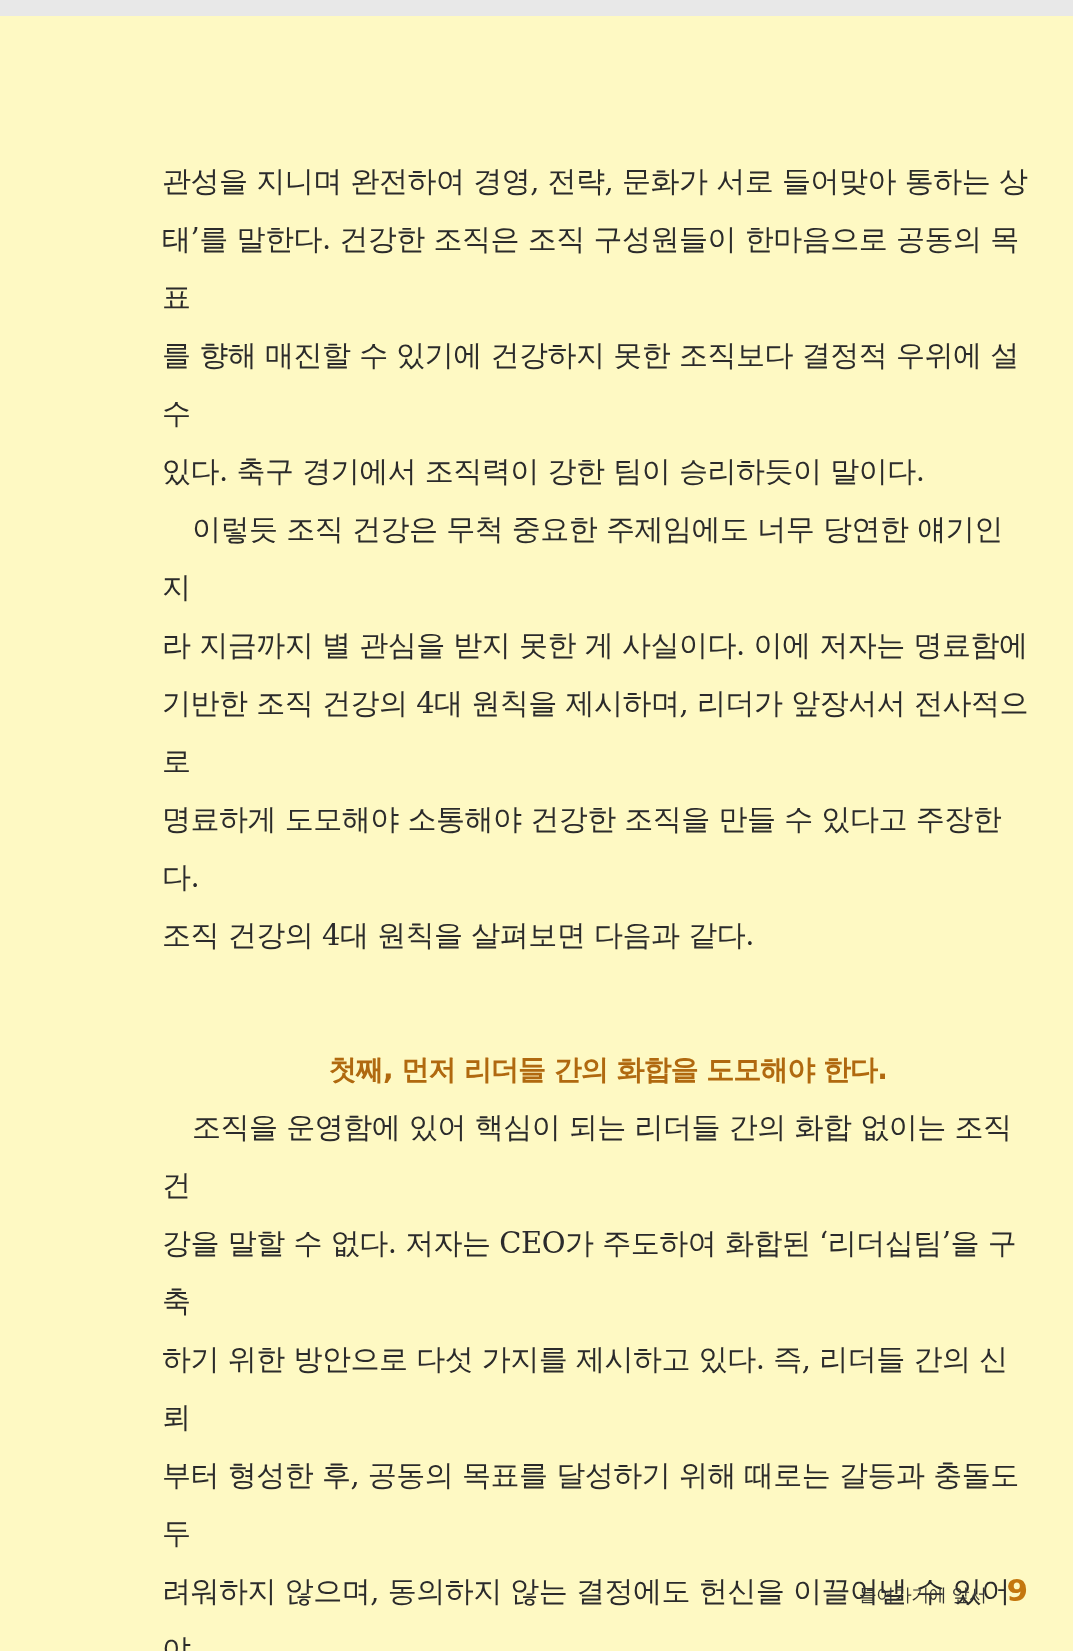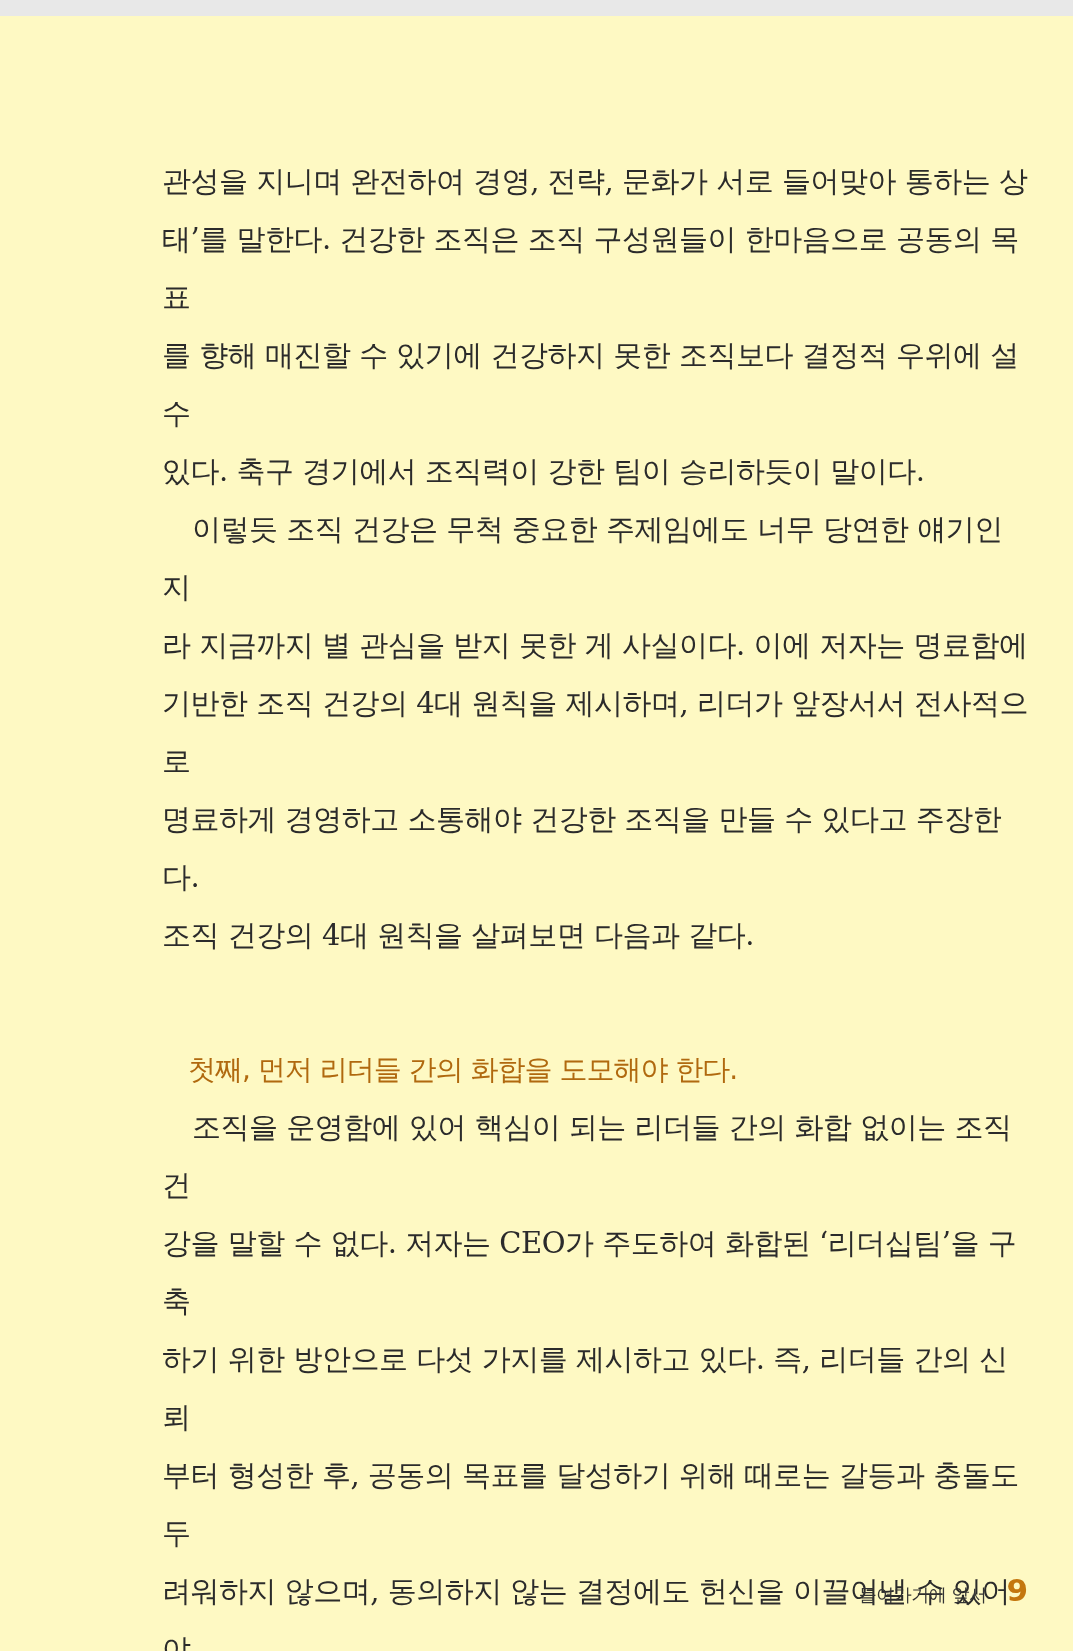--- a/index.html
+++ b/index.html
@@ -35,24 +35,25 @@
   .body-para.indent-first {
     text-indent: 30px;
   }
   .section-heading {
     margin: 0;
     margin-top: 84px;
     padding-left: 26px;
     height: 44px;
     line-height: 44px;
     font-family: "DejaVu Sans", "Liberation Sans", sans-serif;
-    font-weight: normal;
+    font-weight: bold;
     font-size: 28px;
     letter-spacing: -1px;
     color: #b0690f;
+    text-align: center;
   }
   .section-para {
     margin-top: 6px;
   }
   .footer {
     position: absolute;
     right: 45px;
     top: 1556px;
     display: flex;
     align-items: baseline;
@@ -79,21 +80,21 @@
   <div class="content">
 
     <p class="body-para">관성을 지니며 완전하여 경영, 전략, 문화가 서로 들어맞아 통하는 상
 태’를 말한다. 건강한 조직은 조직 구성원들이 한마음으로 공동의 목표
 를 향해 매진할 수 있기에 건강하지 못한 조직보다 결정적 우위에 설 수
 있다. 축구 경기에서 조직력이 강한 팀이 승리하듯이 말이다.</p>
 
     <p class="body-para indent-first">이렇듯 조직 건강은 무척 중요한 주제임에도 너무 당연한 얘기인지
 라 지금까지 별 관심을 받지 못한 게 사실이다. 이에 저자는 명료함에
 기반한 조직 건강의 4대 원칙을 제시하며, 리더가 앞장서서 전사적으로
-명료하게 경영하고 소통해야 건강한 조직을 만들 수 있다고 주장한다.
+명료하게 도모해야 소통해야 건강한 조직을 만들 수 있다고 주장한다.
 조직 건강의 4대 원칙을 살펴보면 다음과 같다.</p>
 
     <h2 class="section-heading">첫째, 먼저 리더들 간의 화합을 도모해야 한다.</h2>
 
     <p class="body-para indent-first section-para">조직을 운영함에 있어 핵심이 되는 리더들 간의 화합 없이는 조직 건
 강을 말할 수 없다. 저자는 CEO가 주도하여 화합된 ‘리더십팀’을 구축
 하기 위한 방안으로 다섯 가지를 제시하고 있다. 즉, 리더들 간의 신뢰
 부터 형성한 후, 공동의 목표를 달성하기 위해 때로는 갈등과 충돌도 두
 려워하지 않으며, 동의하지 않는 결정에도 헌신을 이끌어낼 수 있어야
 한다. 또한 리더 개개인의 책임을 분명히 하되, 이를 조직 전체의 공동

